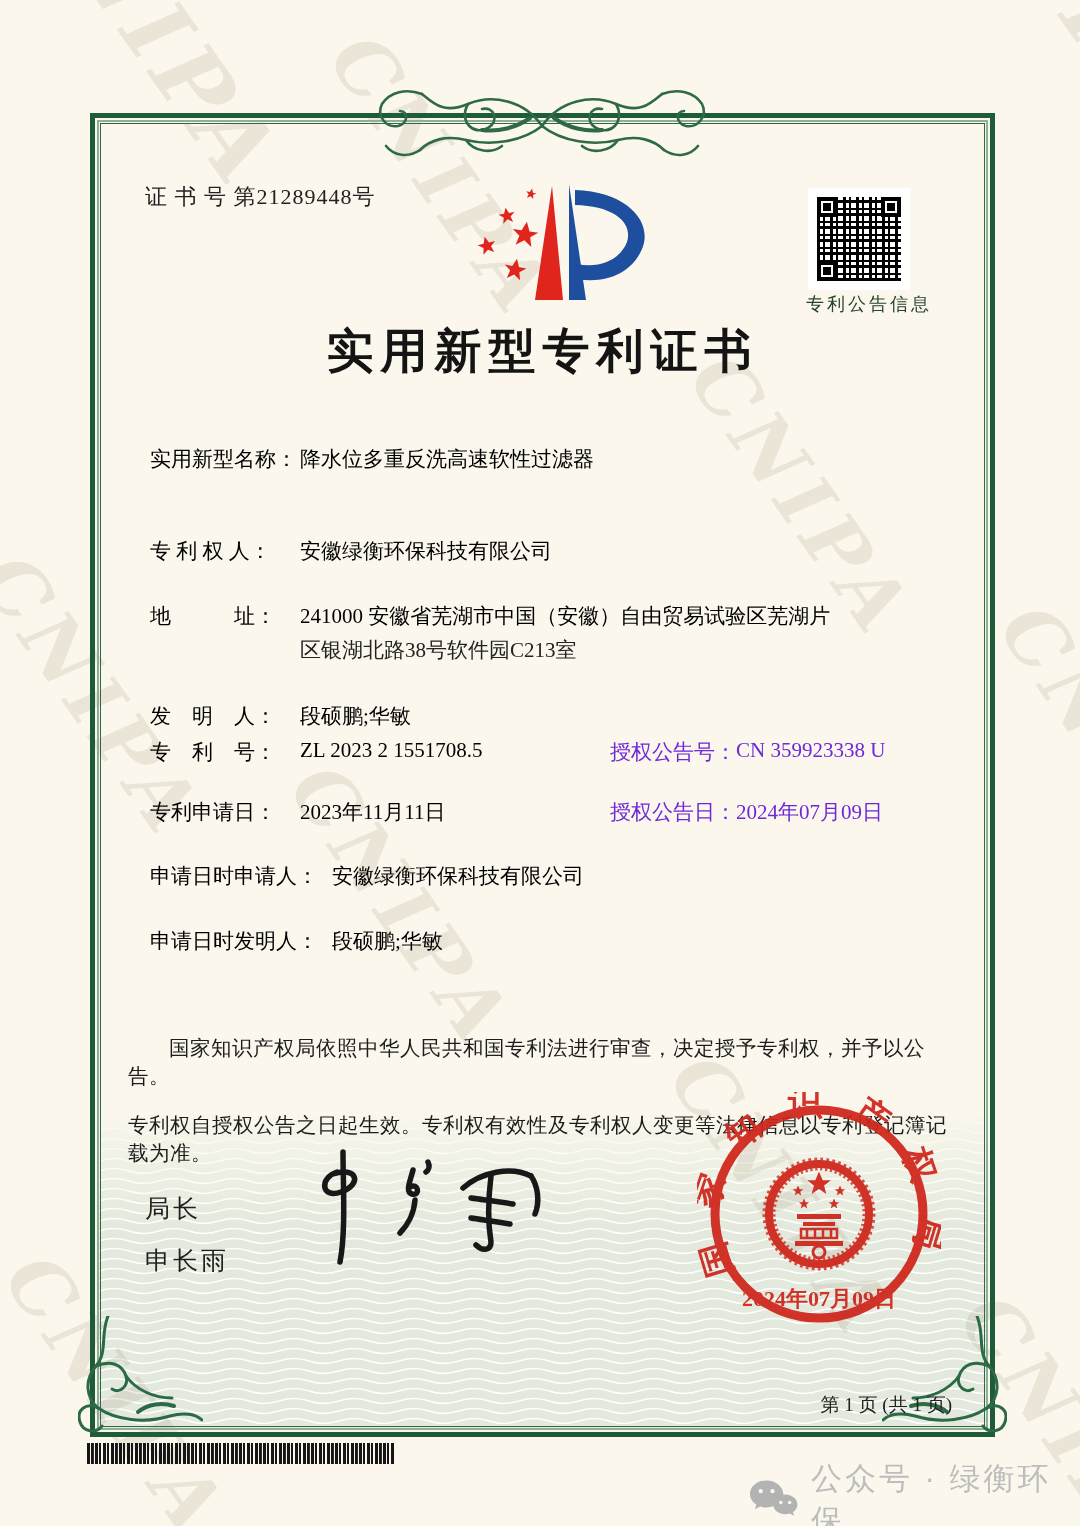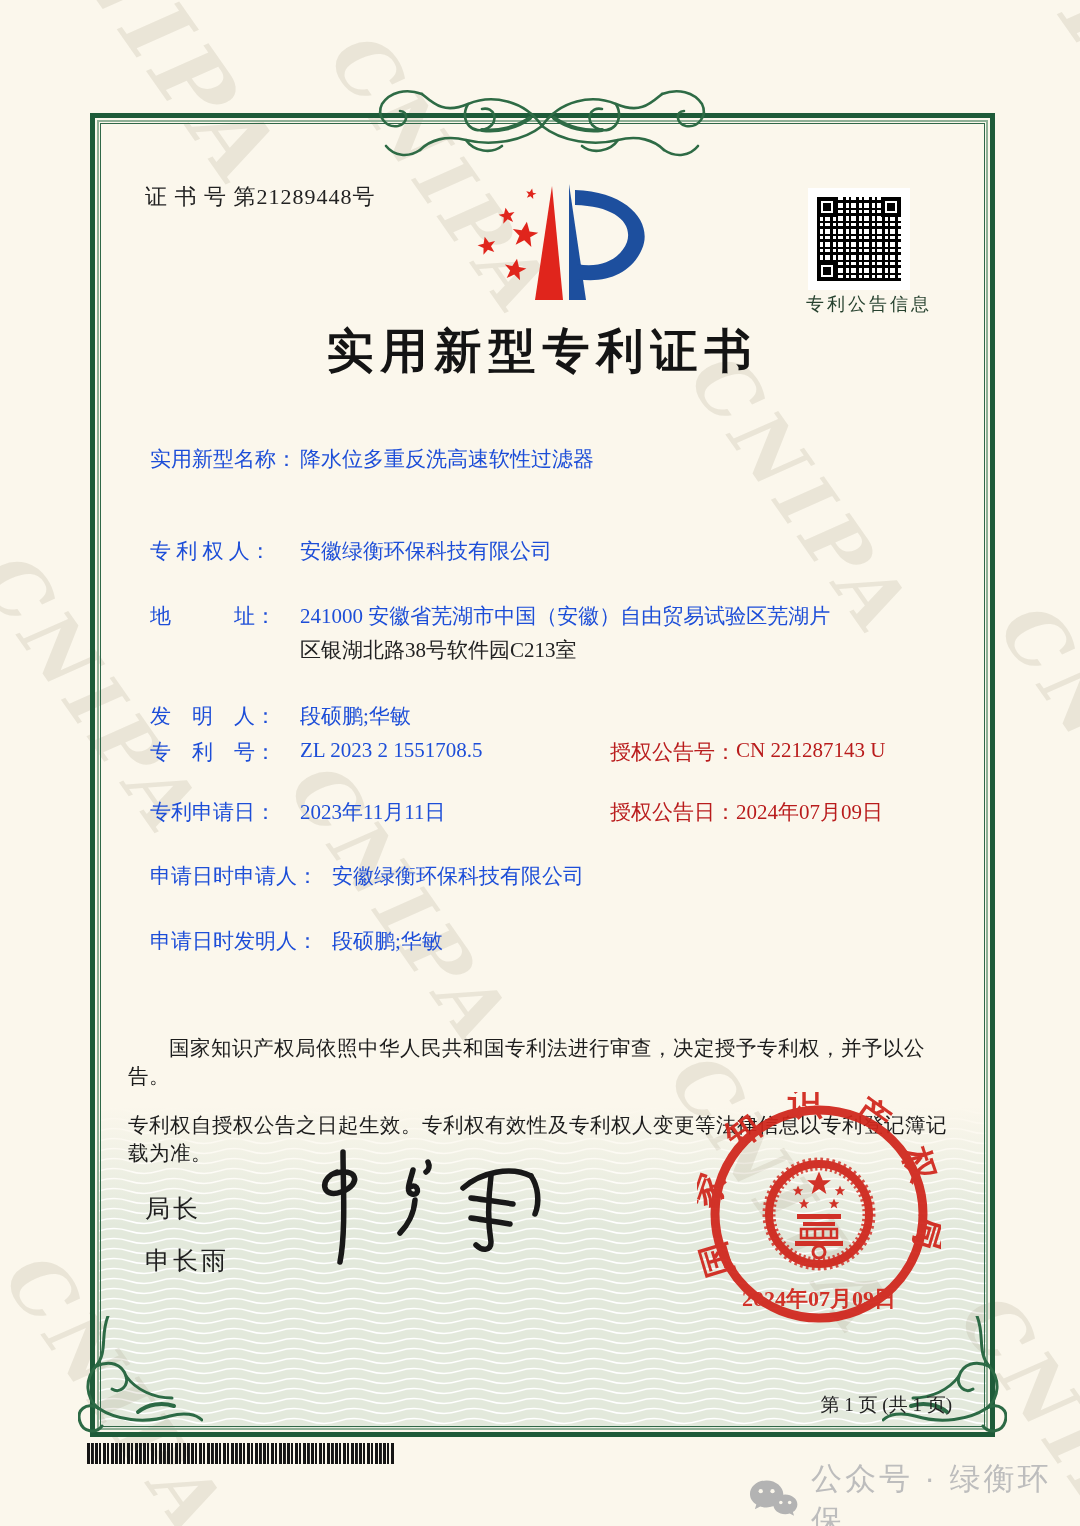--- a/index.html
+++ b/index.html
@@ -30,25 +30,25 @@
       color:#141414;letter-spacing:7px;z-index:4;}
   .qr-box{position:absolute;left:808px;top:188px;width:102px;height:102px;background:#fff;z-index:4;}
   .qr{position:absolute;left:9px;top:9px;width:84px;height:84px;
       background:
         repeating-linear-gradient(0deg,#000 0 3px,transparent 3px 6px,#000 6px 8px,transparent 8px 13px),
         repeating-linear-gradient(90deg,#000 0 3px,#fff 3px 6px,#000 6px 8px,#fff 8px 13px);}
   .finder{position:absolute;width:12px;height:12px;border:4px solid #000;background:#fff;}
   .finder > div{position:absolute;left:2px;top:2px;width:8px;height:8px;background:#000;}
   .qr-caption{position:absolute;left:806px;top:292px;font-size:18px;color:#27422f;letter-spacing:3px;z-index:4;}
 
-  .row{position:absolute;left:150px;display:flex;font-size:21px;color:#1d4ed8;z-index:4;white-space:nowrap;}
+  .row{position:absolute;left:150px;display:flex;font-size:21px;color:#000000;z-index:4;white-space:nowrap;}
   .row .lbl{display:inline-block;min-width:150px;}
   .row .val{display:inline-block;text-align:right;}
   .addr2{position:absolute;left:300px;font-size:21px;color:#222;z-index:4;white-space:nowrap;}
-  .col2{position:absolute;left:610px;display:flex;font-size:21px;color:#b91c1c;z-index:4;white-space:nowrap;}
+  .col2{position:absolute;left:610px;display:flex;font-size:21px;color:#6d28d9;z-index:4;white-space:nowrap;}
 
   .statement{position:absolute;left:128px;width:830px;z-index:4;font-size:20.5px;color:#1c1c1c;}
   .statement .l1{text-indent:2em;letter-spacing:0.5px;}
   .statement .l2{letter-spacing:0.5px;margin-top:21px;}
 
   .sig-title{position:absolute;left:145px;top:1192px;font-size:25px;color:#1f1f1f;z-index:4;
       font-family:"Liberation Sans","DejaVu Sans",sans-serif;letter-spacing:3px;}
   .sig-name{position:absolute;left:145px;top:1244px;font-size:25px;color:#1f1f1f;z-index:4;
       font-family:"Liberation Sans","DejaVu Sans",sans-serif;letter-spacing:3px;}
   .signature{position:absolute;left:295px;top:1140px;z-index:4;}
@@ -185,21 +185,21 @@
   <div class="row" style="top:702px;">
     <span class="lbl">发　明　人：</span>
     <span class="val">段硕鹏;华敏</span>
   </div>
   <div class="row" style="top:738px;">
     <span class="lbl">专　利　号：</span>
     <span class="val">ZL 2023 2 1551708.5</span>
   </div>
   <div class="col2" style="top:738px;">
     <span class="lbl">授权公告号：</span>
-    <span class="val">CN 221287143 U</span>
+    <span class="val">CN 359923338 U</span>
   </div>
   <div class="row" style="top:798px;">
     <span class="lbl">专利申请日：</span>
     <span class="val">2023年11月11日</span>
   </div>
   <div class="col2" style="top:798px;">
     <span class="lbl">授权公告日：</span>
     <span class="val">2024年07月09日</span>
   </div>
   <div class="row" style="top:862px;">

